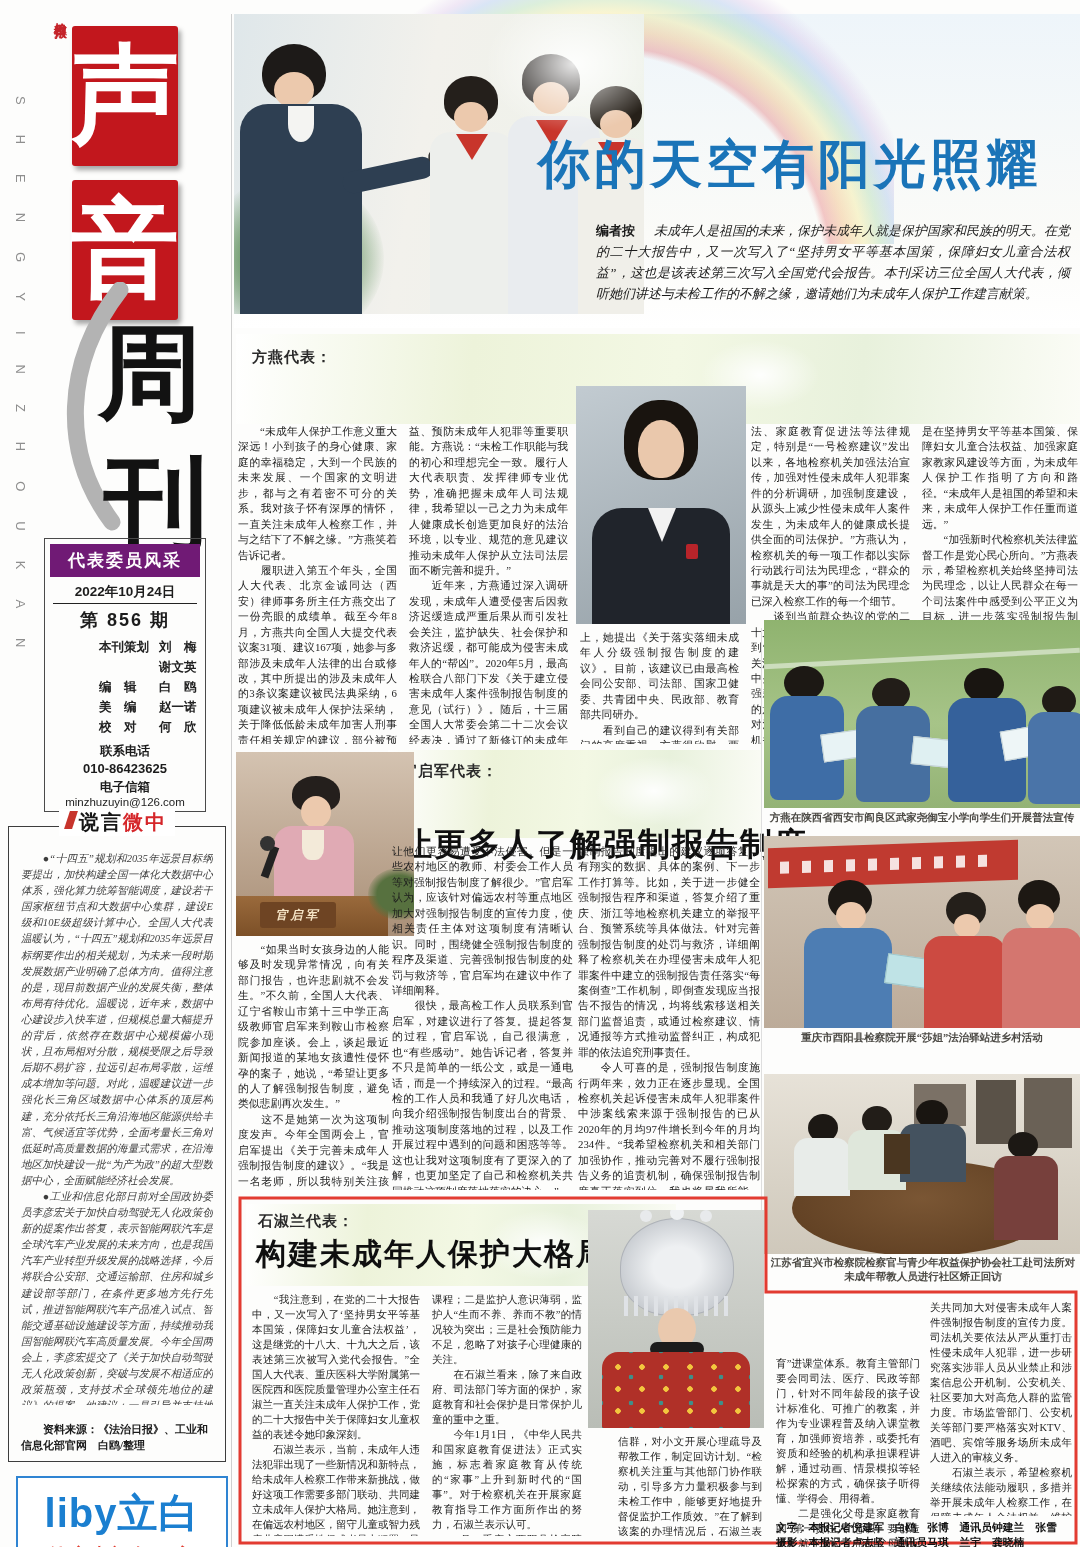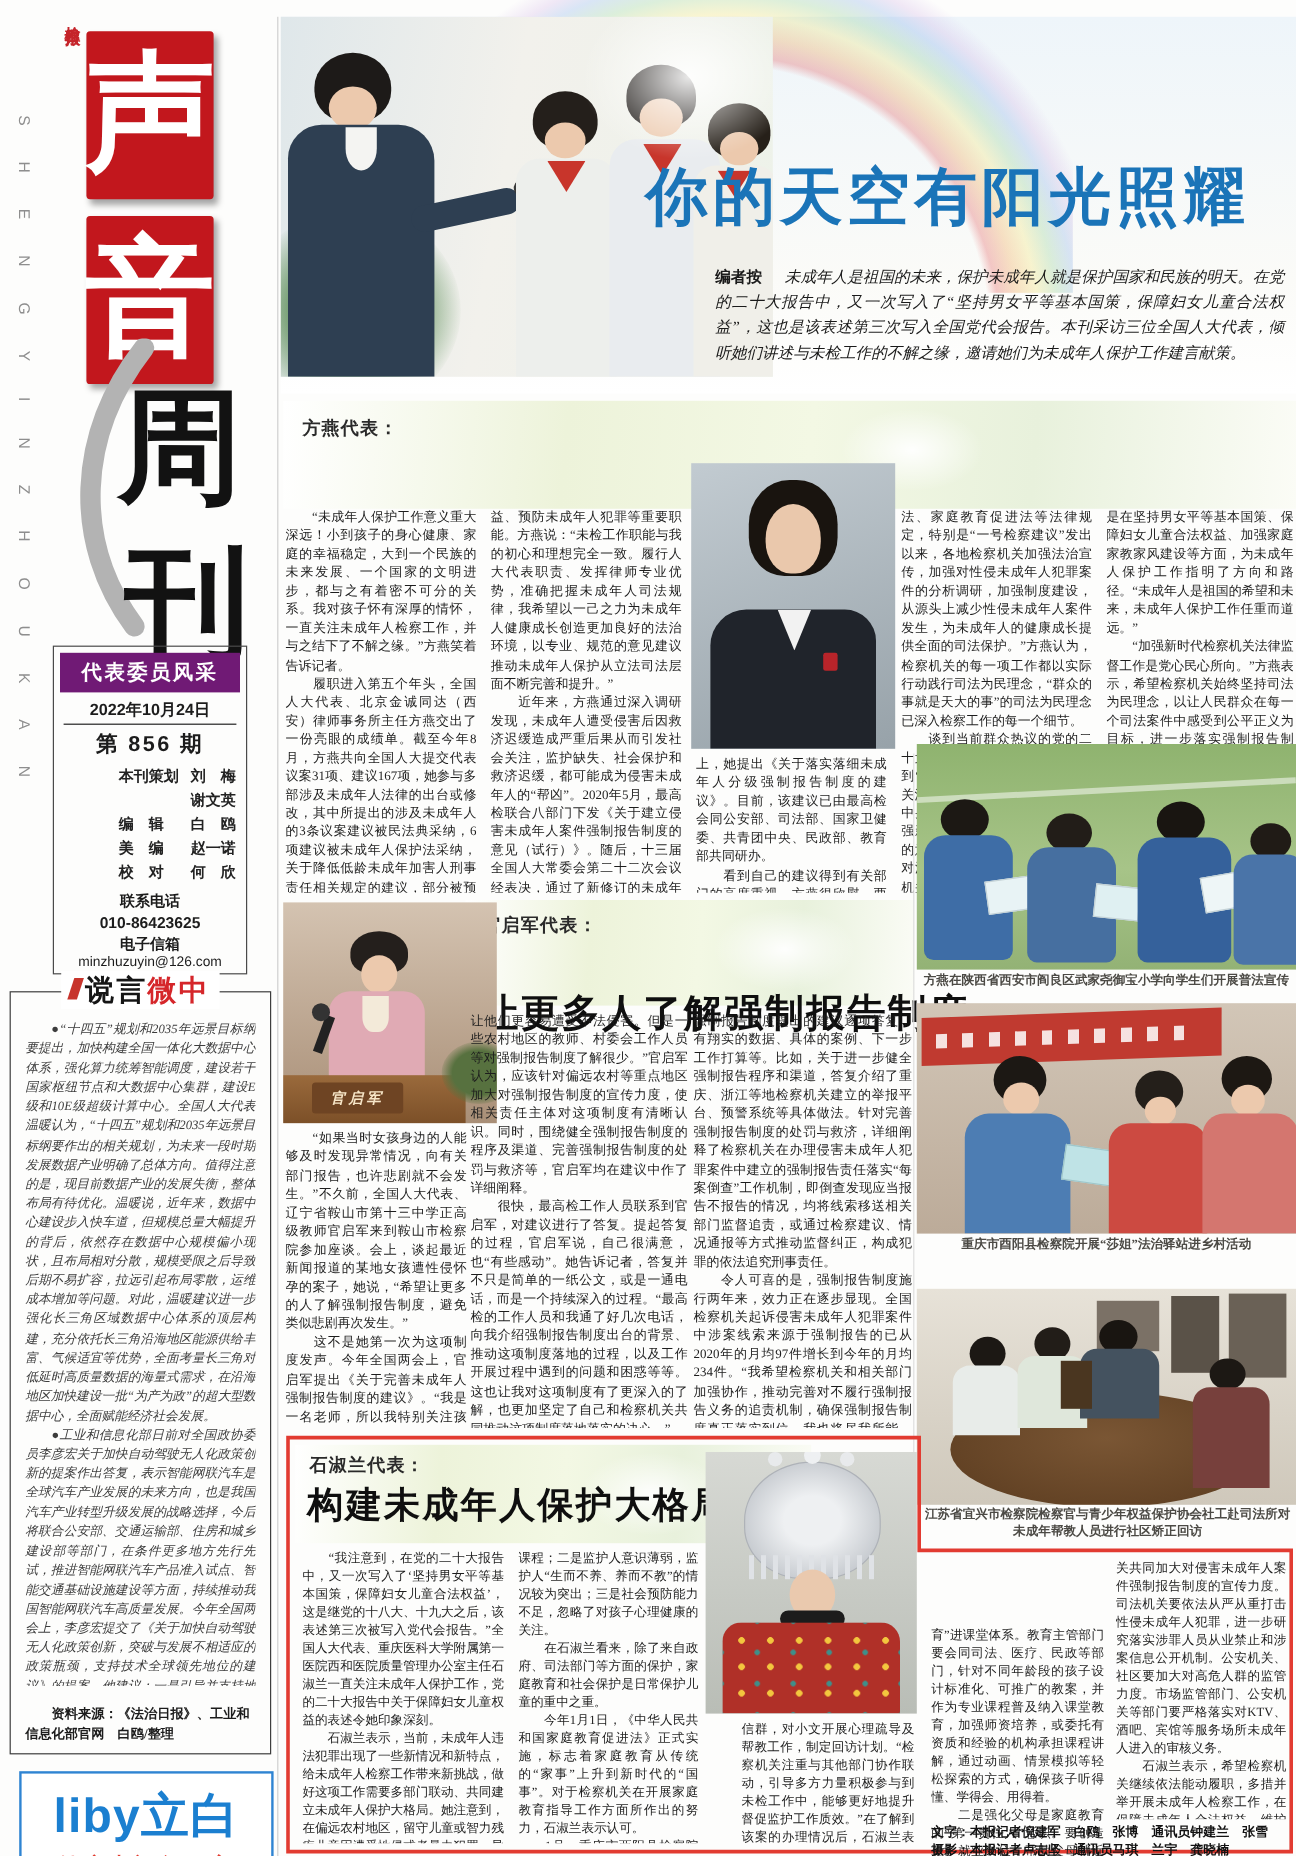--- a/index.html
+++ b/index.html
@@ -79,21 +79,21 @@
       <span>何　欣</span>
       </div>
     <div class="ctr" style="top:204px;font-weight:700;font-size:12.5px;">联系电话</div>
     <div class="ctr" style="top:222px;font-weight:700;font-size:13px;font-family:'Liberation Sans',sans-serif;">010-86423625</div>
     <div class="ctr" style="top:240px;font-weight:700;font-size:12.5px;">电子信箱</div>
     <div class="ctr" style="top:257px;font-size:11.5px;font-family:'Liberation Sans',sans-serif;">minzhuzuyin@126.com</div>
   </div>
 
   <div class="abs" style="left:8px;top:826px;width:218px;height:636px;border:1.5px solid #3d3d3d;box-sizing:border-box;">
     <div class="abs" style="left:50%;top:-18px;transform:translateX(-50%);background:#fff;padding:0 8px;white-space:nowrap;
-                font-family:'Liberation Sans',sans-serif;font-weight:900;font-size:24px;letter-spacing:2px;">
+                font-family:'Liberation Sans',sans-serif;font-weight:900;font-size:20px;letter-spacing:2px;">
       <span style="display:inline-block;width:8px;height:18px;background:#c7342c;transform:skewX(-18deg);margin-right:4px;"></span><span style="color:#151515;">谠言</span><span style="color:#d5262a;">微中</span>
     </div>
     <div class="abs" style="left:12px;right:12px;top:24px;bottom:56px;font-style:italic;font-size:10.6px;line-height:1.52;
                 color:#3c3c3c;text-align:justify;white-space:pre-line;overflow:hidden;">　　●“十四五”规划和2035年远景目标纲要提出，加快构建全国一体化大数据中心体系，强化算力统筹智能调度，建设若干国家枢纽节点和大数据中心集群，建设E级和10E级超级计算中心。全国人大代表温暖认为，“十四五”规划和2035年远景目标纲要作出的相关规划，为未来一段时期发展数据产业明确了总体方向。值得注意的是，现目前数据产业的发展失衡，整体布局有待优化。温暖说，近年来，数据中心建设步入快车道，但规模总量大幅提升的背后，依然存在数据中心规模偏小现状，且布局相对分散，规模受限之后导致后期不易扩容，拉远引起布局零散，运维成本增加等问题。对此，温暖建议进一步强化长三角区域数据中心体系的顶层构建，充分依托长三角沿海地区能源供给丰富、气候适宜等优势，全面考量长三角对低延时高质量数据的海量式需求，在沿海地区加快建设一批“为产为政”的超大型数据中心，全面赋能经济社会发展。
 　　●工业和信息化部日前对全国政协委员李彦宏关于加快自动驾驶无人化政策创新的提案作出答复，表示智能网联汽车是全球汽车产业发展的未来方向，也是我国汽车产业转型升级发展的战略选择，今后将联合公安部、交通运输部、住房和城乡建设部等部门，在条件更多地方先行先试，推进智能网联汽车产品准入试点、智能交通基础设施建设等方面，持续推动我国智能网联汽车高质量发展。今年全国两会上，李彦宏提交了《关于加快自动驾驶无人化政策创新，突破与发展不相适应的政策瓶颈，支持技术全球领先地位的建议》的提案。他建议：一是引导并支持地方政府出台政策、明确支持无安全员的无人车上路，打造全无人自动驾驶汽车的载人运营政策先行区；二是加快道路交通安全法的修订和发布实施；三是适度超前建设智能交通基础设施，发挥5G的远程控制优势，通过车路协同促进交通效率和安全性大幅提升，带动汽车产业向智能化和网联化方向转型升级。工业和信息化部在答复函中表示，为推动智能网联汽车高质量发展，目前该部协同相关部委，已开展包括深化试点示范、完善政策环境、推动基础设施建设等工作。</div>
     <div class="abs" style="left:12px;right:12px;bottom:8px;font-weight:700;font-size:11px;line-height:1.4;white-space:pre-line;">　　资料来源：《法治日报》、工业和信息化部官网　白鸥/整理</div>
   </div>
 
   <div class="abs" style="left:16px;top:1476px;width:212px;height:92px;border:2px solid #2f84d2;box-sizing:border-box;background:#fff;text-align:center;">
     <div style="margin-top:8px;font-family:'Liberation Sans',sans-serif;font-weight:900;font-size:40px;color:#1b7fd0;letter-spacing:1px;">liby立白</div>

